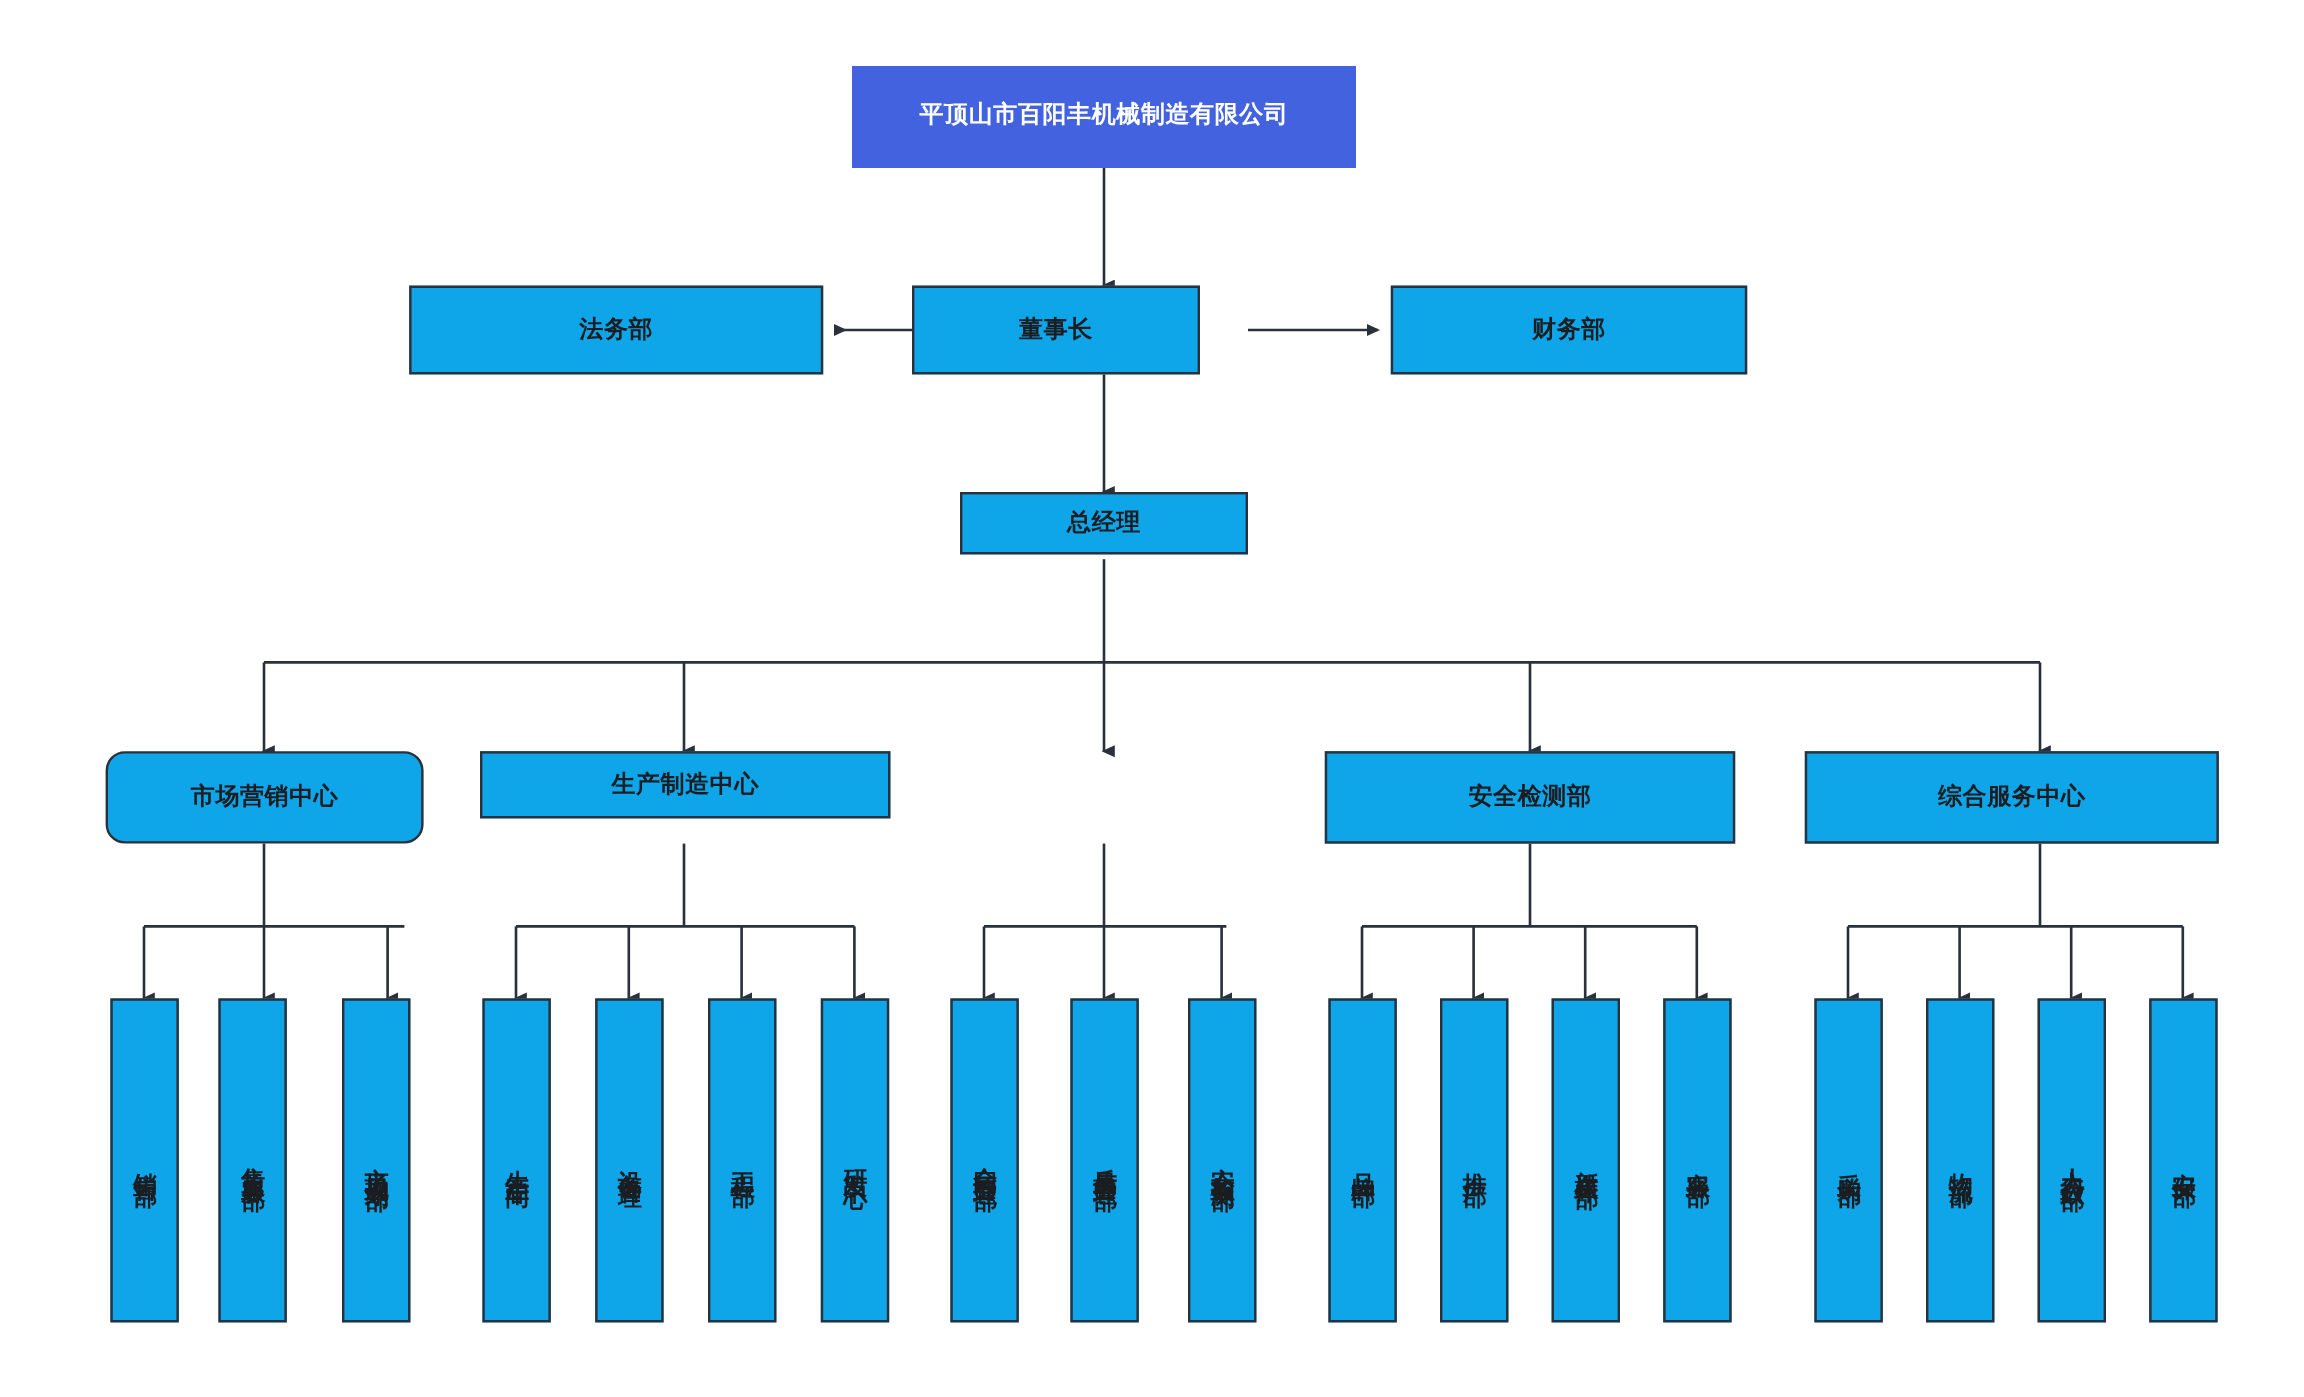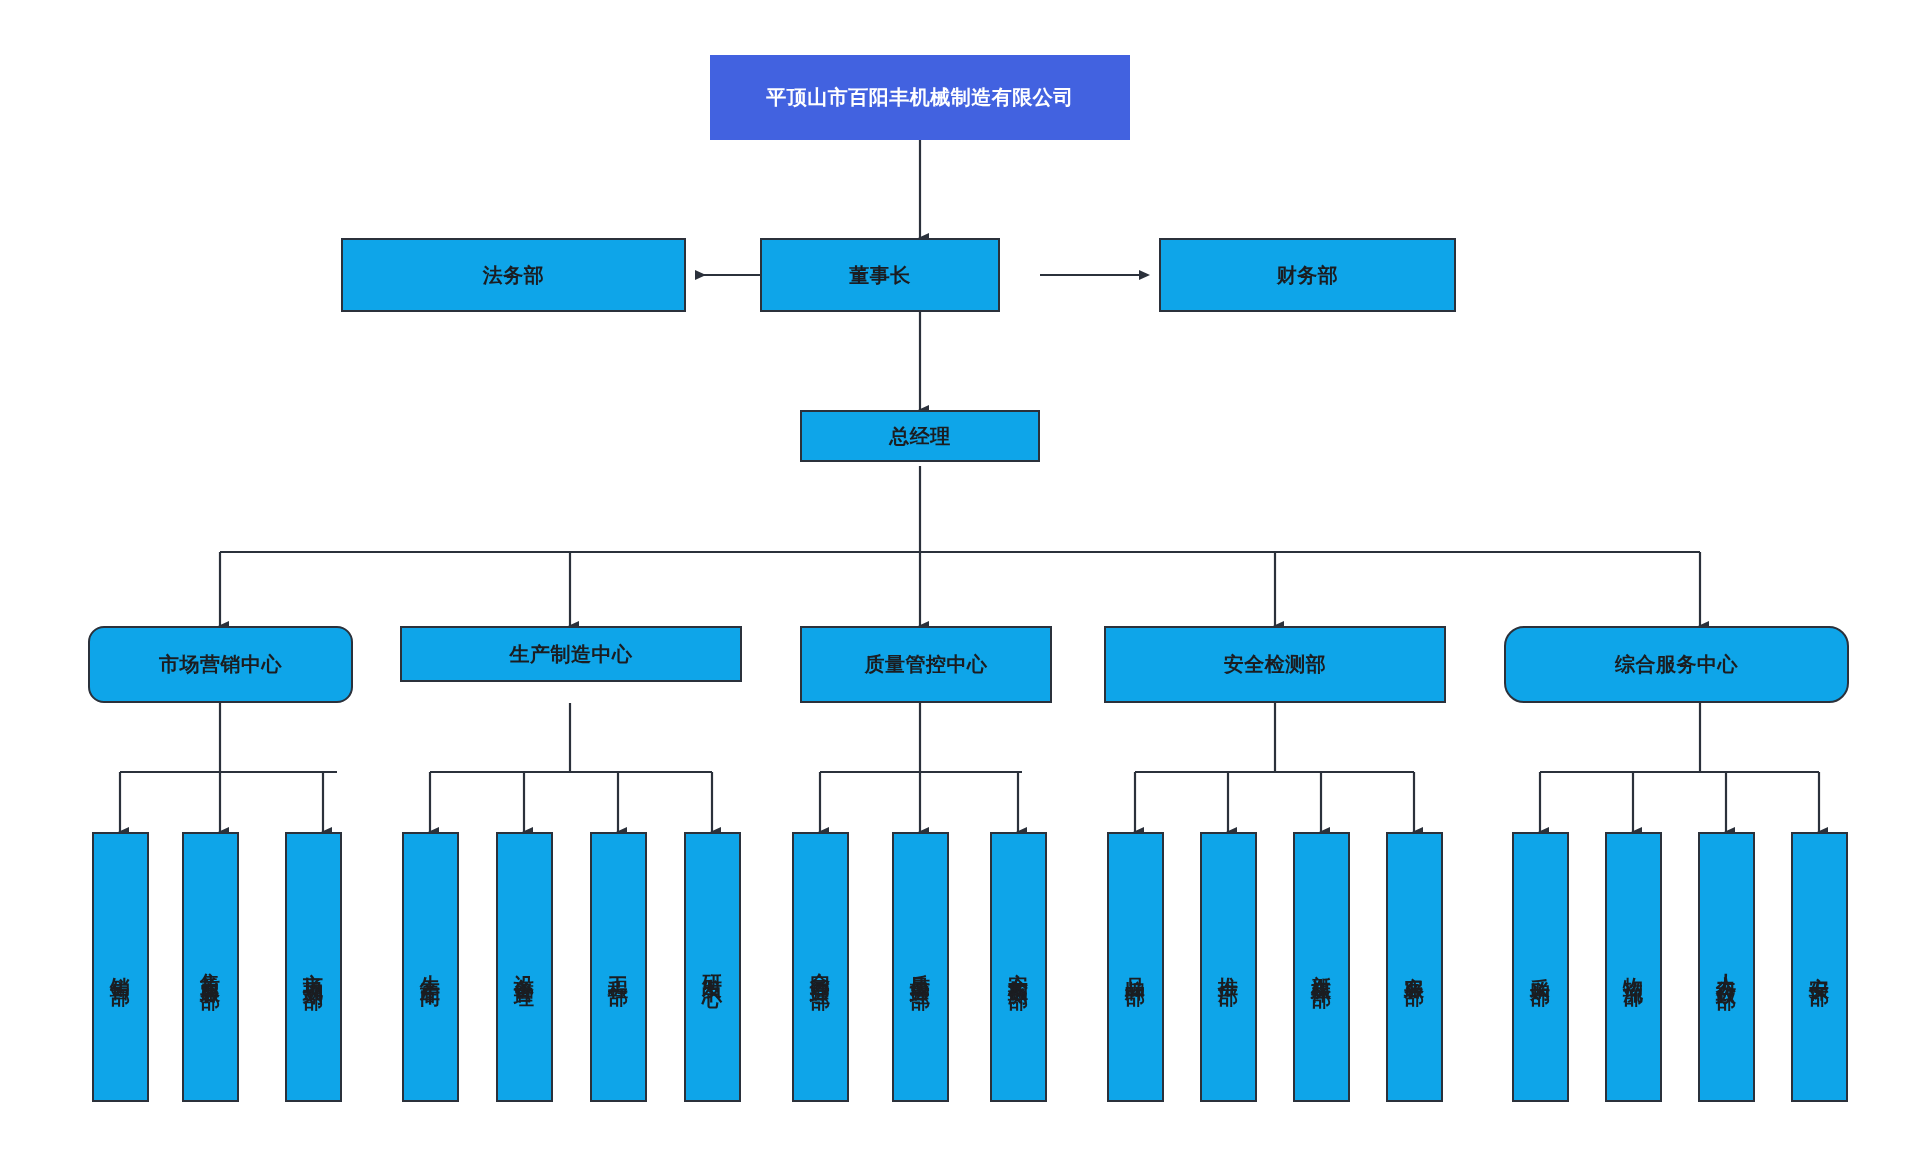--- a/index.html
+++ b/index.html
@@ -44,20 +44,21 @@
   .node-label {
     font-weight: bold;
     color: #1b1d21;
     letter-spacing: 0.5px;
     line-height: 1.25;
     white-space: nowrap;
   }
   .node-box.root .node-label {
     color: #ffffff;
     font-size: 20px;
+    font-family: Liberation Mono, monospace;
   }
   .node-label.lvl1 { font-size: 20px; }
   .node-label.lvl2 { font-size: 20px; }
   .node-label.lvl3 { font-size: 20px; }
   .node-label.vertical {
     writing-mode: vertical-rl;
     text-orientation: upright;
     font-size: 20px;
     letter-spacing: 4px;
     line-height: 1.1;
@@ -158,29 +159,26 @@
   </div>
 
   <div class="node-box" style="left:88px; top:626px; width:265px; height:77px;border-radius:16px;">
     <span class="node-label lvl3">市场营销中心</span>
   </div>
 
   <div class="node-box" style="left:400px; top:626px; width:342px; height:56px;">
     <span class="node-label lvl3">生产制造中心</span>
   </div>
 
-  <div class="node-box" style="left:800px; top:626px; width:252px; height:77px;">
-    <span class="node-label lvl3">质量管控中心</span>
-  </div>
 
   <div class="node-box" style="left:1104px; top:626px; width:342px; height:77px;">
     <span class="node-label lvl3">安全检测部</span>
   </div>
 
-  <div class="node-box" style="left:1504px; top:626px; width:345px; height:77px;border-radius:20px;">
+  <div class="node-box" style="left:1504px; top:626px; width:345px; height:77px;">
     <span class="node-label lvl3">综合服务中心</span>
   </div>
 
   <div class="node-box" style="left:92px; top:832px; width:57px; height:270px;">
     <span class="node-label vertical">销售部</span>
   </div>
   <div class="node-box" style="left:182px; top:832px; width:57px; height:270px;">
     <span class="node-label vertical">售前客服部</span>
   </div>
   <div class="node-box" style="left:285px; top:832px; width:57px; height:270px;">

